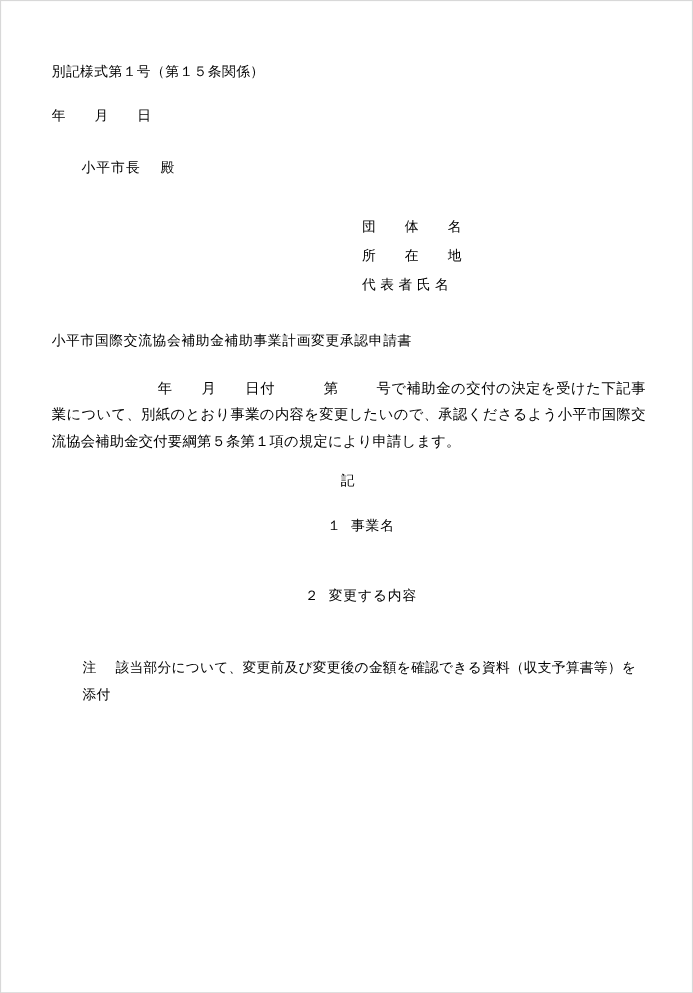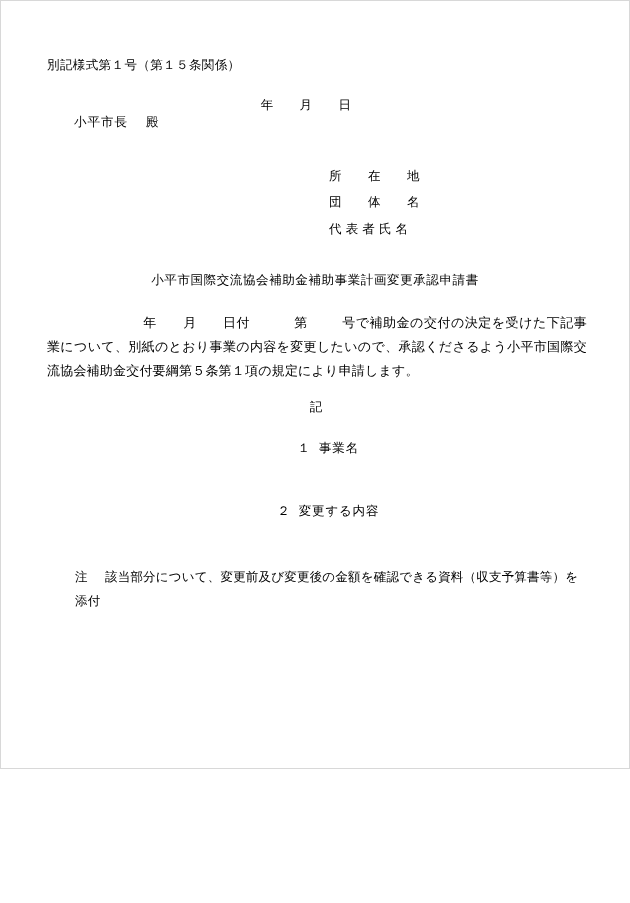--- a/index.html
+++ b/index.html
@@ -7,62 +7,62 @@
     padding: 0;
     background: #ffffff;
   }
   body {
     font-family: "Liberation Serif", "DejaVu Serif", serif;
     color: #000000;
   }
   .page {
     position: relative;
     width: 630px;
-    height: 769px;
+    height: 903px;
     background: #ffffff;
     border: 1px solid #d8d8d8;
     box-sizing: border-box;
     overflow: hidden;
   }
   .content {
     position: absolute;
     left: 46px;
     top: 54px;
     width: 540px;
   }
   .form-no {
     font-size: 12.5px;
     letter-spacing: 0.4px;
     line-height: 1.6;
   }
   .date-line {
     margin-top: 22px;
-    text-align: center;
+    text-align: left;
     font-size: 12.5px;
     padding-right: 22px;
     letter-spacing: 0.4px;
   }
   .date-line .gap-sm { display: inline-block; width: 26px; }
   .addressee {
+    margin-top: 30px;
     font-size: 12.5px;
     padding-left: 27px;
     letter-spacing: 1px;
   }
   .addressee .hono { margin-left: 18px; }
   .applicant-block {
     margin-top: 32px;
     font-size: 12.5px;
     padding-left: 282px;
     line-height: 2.1;
     letter-spacing: 0.5px;
   }
   .applicant-block div { white-space: pre; }
   .doc-title {
     margin-top: 30px;
-    text-align: center;
     font-size: 12.5px;
     letter-spacing: 0.6px;
     padding-right: 4px;
   }
   .body-text {
     margin-top: 22px;
     font-size: 13px;
     line-height: 1.85;
     text-align: justify;
     letter-spacing: 0.2px;
@@ -108,22 +108,22 @@
 
     <div class="date-line">
       <span>年</span><span class="gap-sm"></span><span>月</span><span class="gap-sm"></span><span>日</span>
     </div>
 
     <div class="addressee">
       <span>小平市長</span><span class="hono">殿</span>
     </div>
 
     <div class="applicant-block">
+      <div>団　　体　　名</div>
       <div>所　　在　　地</div>
-      <div>団　　体　　名</div>
       <div>代 表 者 氏 名</div>
     </div>
 
     <div class="doc-title">小平市国際交流協会補助金補助事業計画変更承認申請書</div>
 
     <div class="body-text">
       <span class="indent"></span><span>年</span><span class="gap-a"></span><span>月</span><span class="gap-a"></span><span>日付</span><span class="gap-b"></span><span>第</span><span class="gap-c"></span><span>号で補助金の交付の決定を受けた下記事業について、</span><span>別紙のとおり事業の内容を変更したいので、承認くださるよう小平市国際交流協会補助金交付</span><span>要綱第５条第１項の規定により申請します。</span>
     </div>
 
     <div class="ki">記</div>

